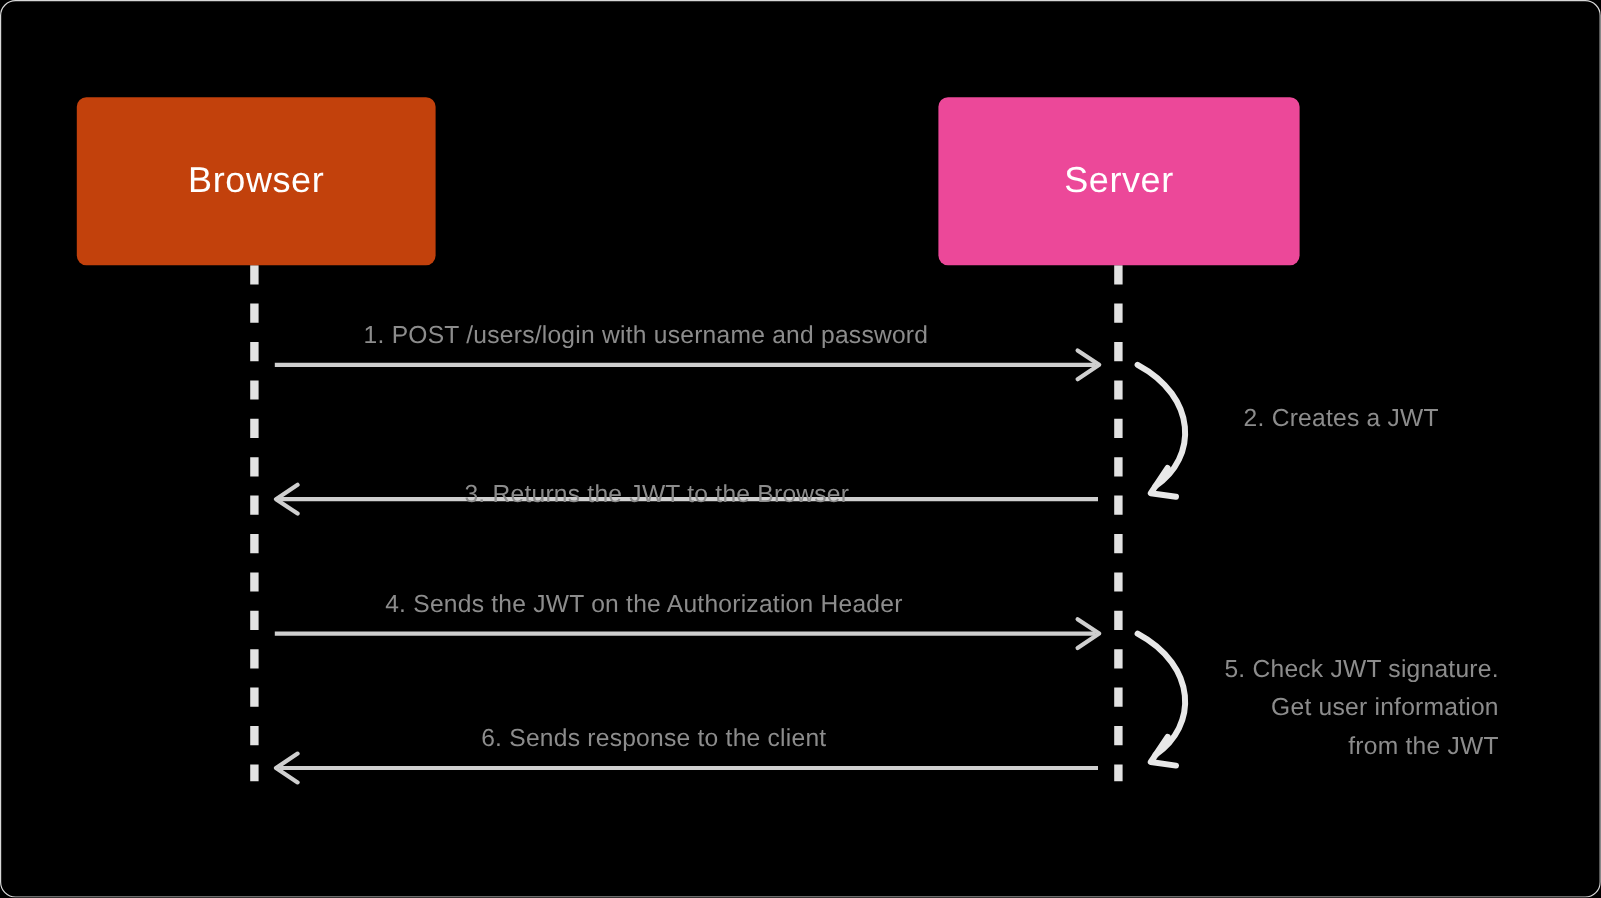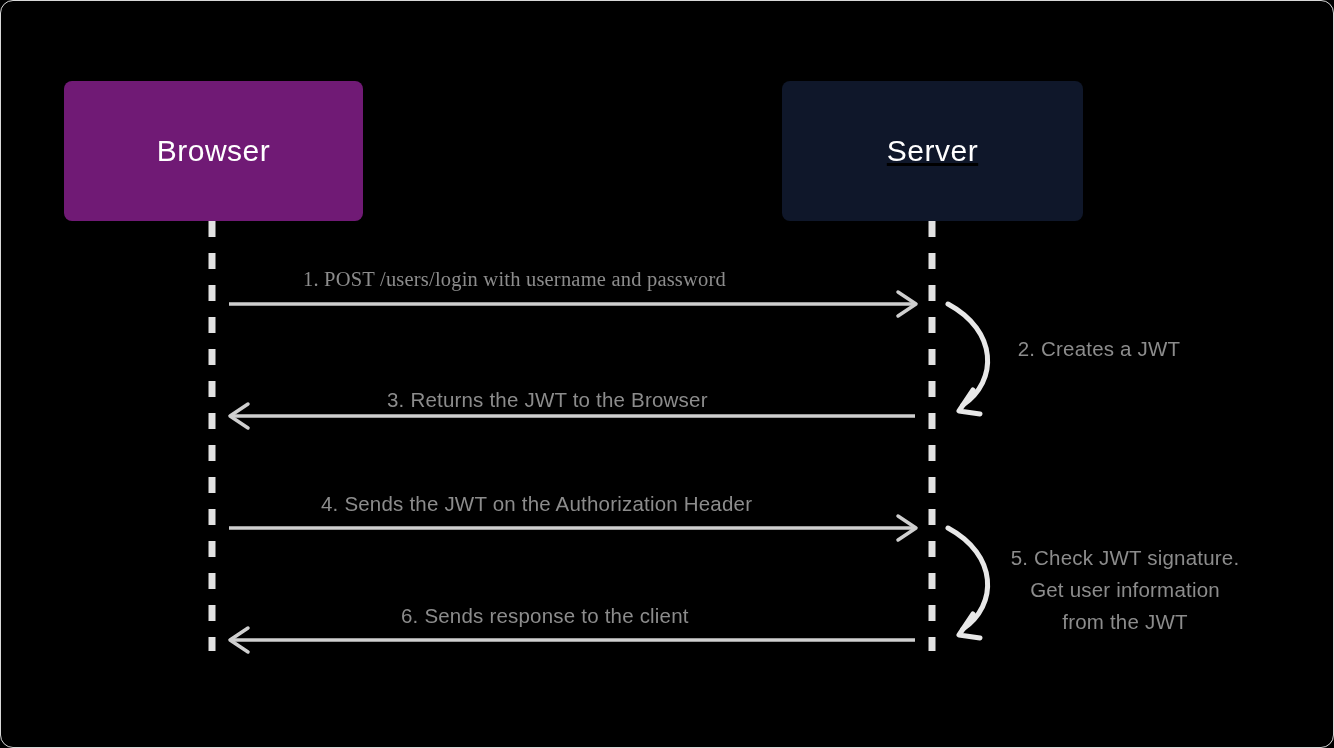--- a/index.html
+++ b/index.html
@@ -42,51 +42,50 @@
     font-size: 30px;
     font-weight: 400;
     letter-spacing: 0.5px;
     font-family: "Liberation Sans", sans-serif;
   }
   #actor-browser {
     left: 63px;
     top: 80px;
     width: 299px;
     height: 140px;
-    background: #701a75;
+    background: #c2410c;
   }
   #actor-server {
     left: 781px;
     top: 80px;
     width: 301px;
     height: 140px;
-    background: #0f172a;
-    text-decoration: underline;
+    background: #ec4899;
   }
   .msg-label {
     position: absolute;
     color: #8c8c8c;
     font-size: 20.5px;
     font-weight: 400;
     white-space: nowrap;
     font-family: "Liberation Sans", sans-serif;
     letter-spacing: 0.2px;
   }
   .note-label {
     position: absolute;
     color: #8c8c8c;
     font-size: 20.5px;
     font-weight: 400;
-    text-align: center;
+    text-align: right;
     line-height: 32px;
     font-family: "Liberation Sans", sans-serif;
     letter-spacing: 0.2px;
   }
-  #msg-1-label { left: 302px; top: 267px; font-family: Liberation Serif, serif; }
-  #msg-3-label { left: 386px; top: 387px; }
+  #msg-1-label { left: 302px; top: 267px; }
+  #msg-3-label { left: 386px; top: 399px; }
   #msg-4-label { left: 320px; top: 491px; }
   #msg-6-label { left: 400px; top: 603px; }
   #note-2-label { left: 998px; top: 332px; width: 200px; }
   #note-5-label { left: 1000px; top: 541px; width: 248px; }
   #watermark {
     position: absolute;
     right: 24px;
     bottom: 18px;
     color: #4a4a4a;
     font-size: 18px;

